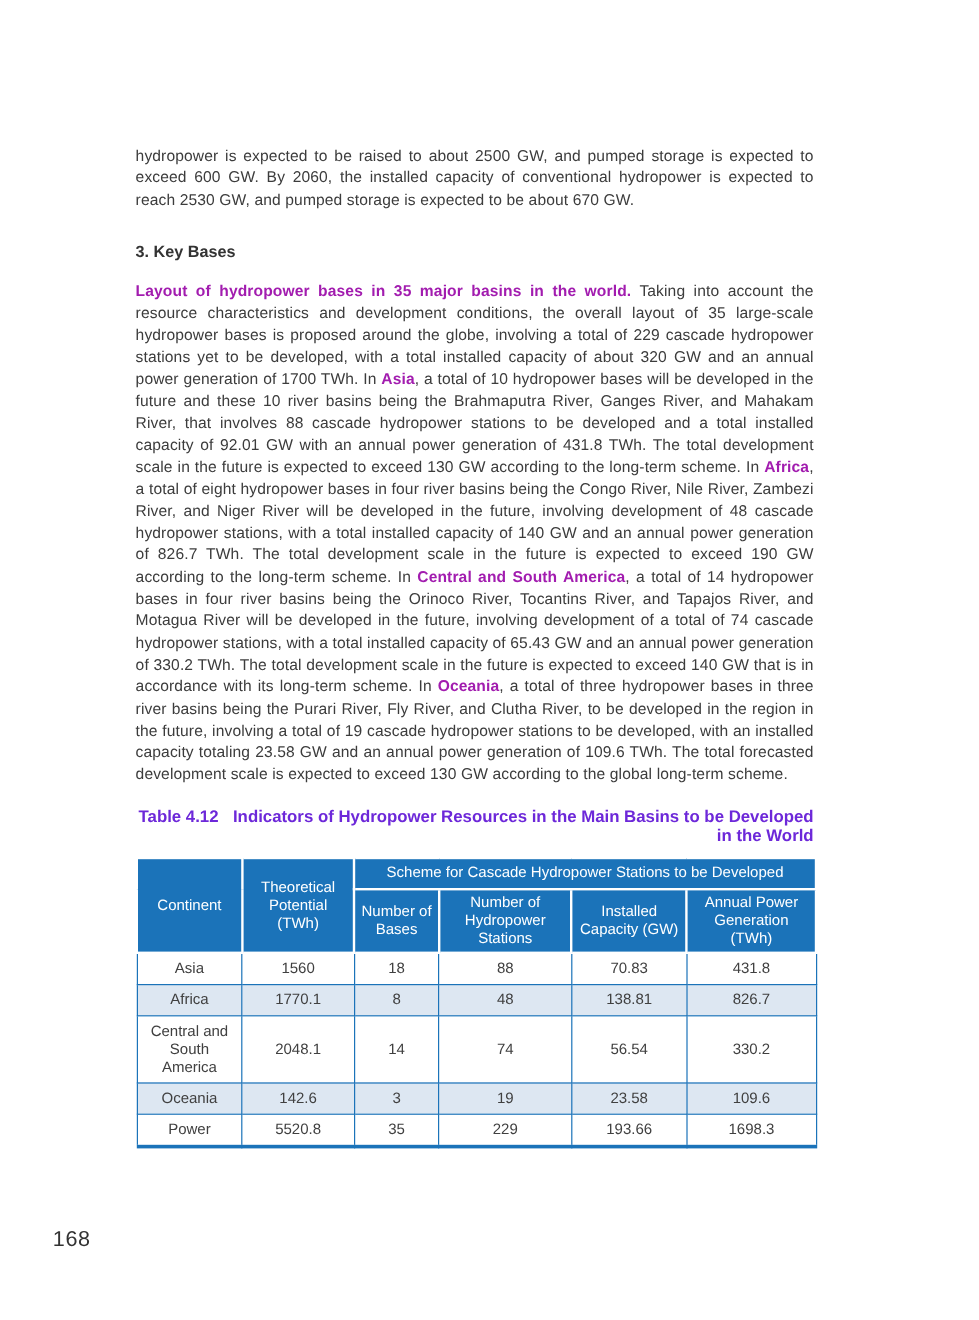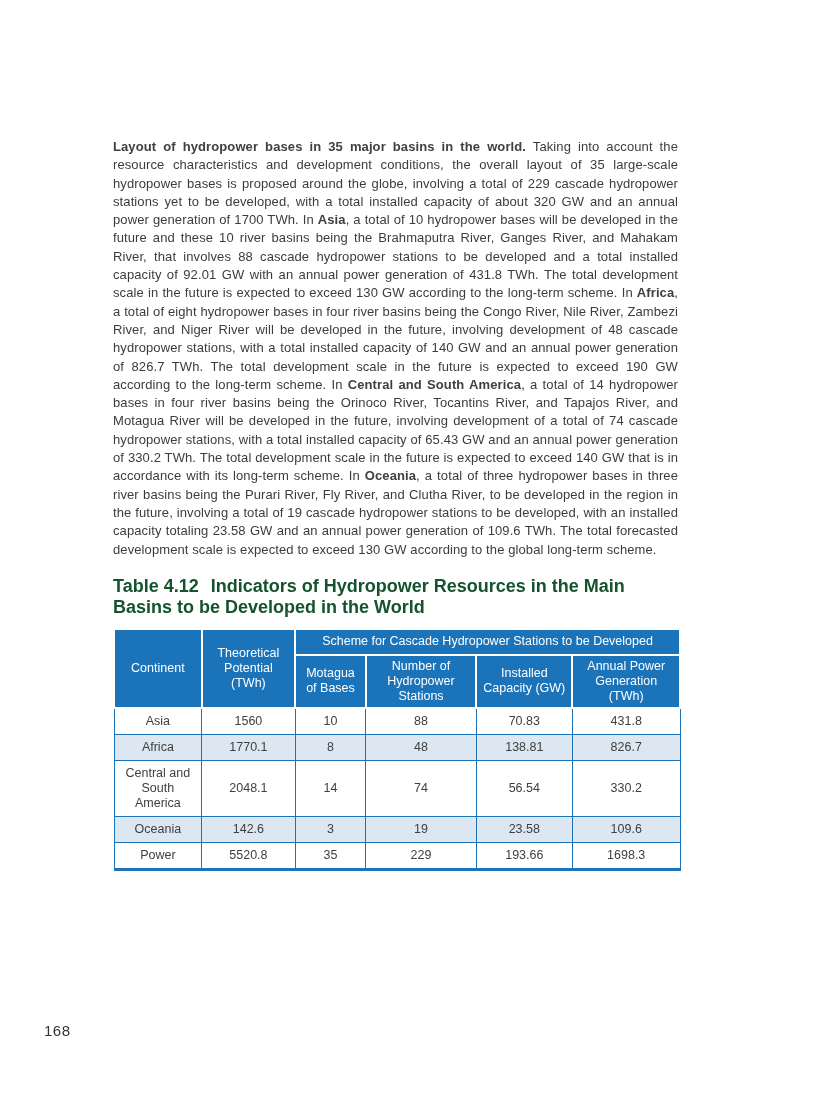--- a/index.html
+++ b/index.html
@@ -13,36 +13,36 @@
   .page { position: relative; width: 816px; height: 1100px; background: #fff; overflow: hidden; }
   .content { position: absolute; left: 113px; top: 121px; width: 565px; }
 
   .body-text {
     font-size: 13px;
     line-height: 18.3px;
     text-align: justify;
     color: #3c3c3c;
     letter-spacing: 0.1px;
   }
-  .body-text b { font-weight: bold; color: #404040; }
+  .body-text b { font-weight: bold; color: #a21caf; }
 
   .heading {
     font-size: 13.5px;
     font-weight: bold;
     color: #333333;
     margin-top: 26px;
   }
   .para2 { margin-top: 17px; }
 
   .caption {
     margin-top: 17px;
-    text-align: left;
-    font-size: 18px;
+    text-align: right;
+    font-size: 14px;
     font-weight: bold;
-    color: #14532d;
+    color: #6d28d9;
   }
   .caption .cap-label { margin-right: 12px; }
 
   table.data {
     margin-top: 10px;
     width: 568px;
     border-collapse: collapse;
     table-layout: fixed;
     border-bottom: 3px solid #1b73b9;
   }
@@ -69,32 +69,34 @@
     padding: 5px 4px;
     height: 26px;
     background: #ffffff;
   }
   table.data tr.stripe td { background: #dde7f2; }
 
   .page-number {
     position: absolute;
     left: 44px;
     top: 1022px;
-    font-size: 15px;
+    font-size: 18px;
     color: #333333;
     letter-spacing: 0.5px;
   }
 </style>
 </head>
 <body>
 
 <div class="page">
   <div class="content">
 
+    <p class="body-text">hydropower is expected to be raised to about 2500 GW, and pumped storage is expected to exceed 600 GW. By 2060, the installed capacity of conventional hydropower is expected to reach 2530 GW, and pumped storage is expected to be about 670 GW.</p>
 
+    <h3 class="heading">3. Key Bases</h3>
 
     <p class="body-text para2"><b>Layout of hydropower bases in 35 major basins in the world.</b><span> Taking into account the resource characteristics and development conditions, the overall layout of 35 large-scale hydropower bases is proposed around the globe, involving a total of 229 cascade hydropower stations yet to be developed, with a total installed capacity of about 320 GW and an annual power generation of 1700 TWh. In </span><b>Asia</b><span>, a total of 10 hydropower bases will be developed in the future and these 10 river basins being the Brahmaputra River, Ganges River, and Mahakam River, that involves 88 cascade hydropower stations to be developed and a total installed capacity of 92.01 GW with an annual power generation of 431.8 TWh. The total development scale in the future is expected to exceed 130 GW according to the long-term scheme. In </span><b>Africa</b><span>, a total of eight hydropower bases in four river basins being the Congo River, Nile River, Zambezi River, and Niger River will be developed in the future, involving development of 48 cascade hydropower stations, with a total installed capacity of 140 GW and an annual power generation of 826.7 TWh. The total development scale in the future is expected to exceed 190 GW according to the long-term scheme. In </span><b>Central and South America</b><span>, a total of 14 hydropower bases in four river basins being the Orinoco River, Tocantins River, and Tapajos River, and Motagua River will be developed in the future, involving development of a total of 74 cascade hydropower stations, with a total installed capacity of 65.43 GW and an annual power generation of 330.2 TWh. The total development scale in the future is expected to exceed 140 GW that is in accordance with its long-term scheme. In </span><b>Oceania</b><span>, a total of three hydropower bases in three river basins being the Purari River, Fly River, and Clutha River, to be developed in the region in the future, involving a total of 19 cascade hydropower stations to be developed, with an installed capacity totaling 23.58 GW and an annual power generation of 109.6 TWh. The total forecasted development scale is expected to exceed 130 GW according to the global long-term scheme.</span></p>
 
     <div class="caption">
       <span class="cap-label">Table 4.12</span><span>Indicators of Hydropower Resources in the Main Basins to be Developed in the World</span>
     </div>
 
     <table class="data">
       <colgroup>
         <col style="width:15.5%">
@@ -104,31 +106,31 @@
         <col style="width:17%">
         <col style="width:19%">
       </colgroup>
       <thead>
         <tr>
           <th rowspan="2">Continent</th>
           <th rowspan="2">Theoretical Potential (TWh)</th>
           <th colspan="4" class="group-head">Scheme for Cascade Hydropower Stations to be Developed</th>
         </tr>
         <tr class="sub-head">
-          <th>Motagua of Bases</th>
+          <th>Number of Bases</th>
           <th>Number of Hydropower Stations</th>
           <th>Installed Capacity (GW)</th>
           <th>Annual Power Generation (TWh)</th>
         </tr>
       </thead>
       <tbody>
         <tr>
           <td>Asia</td>
           <td>1560</td>
-          <td>10</td>
+          <td>18</td>
           <td>88</td>
           <td>70.83</td>
           <td>431.8</td>
         </tr>
         <tr class="stripe">
           <td>Africa</td>
           <td>1770.1</td>
           <td>8</td>
           <td>48</td>
           <td>138.81</td>

